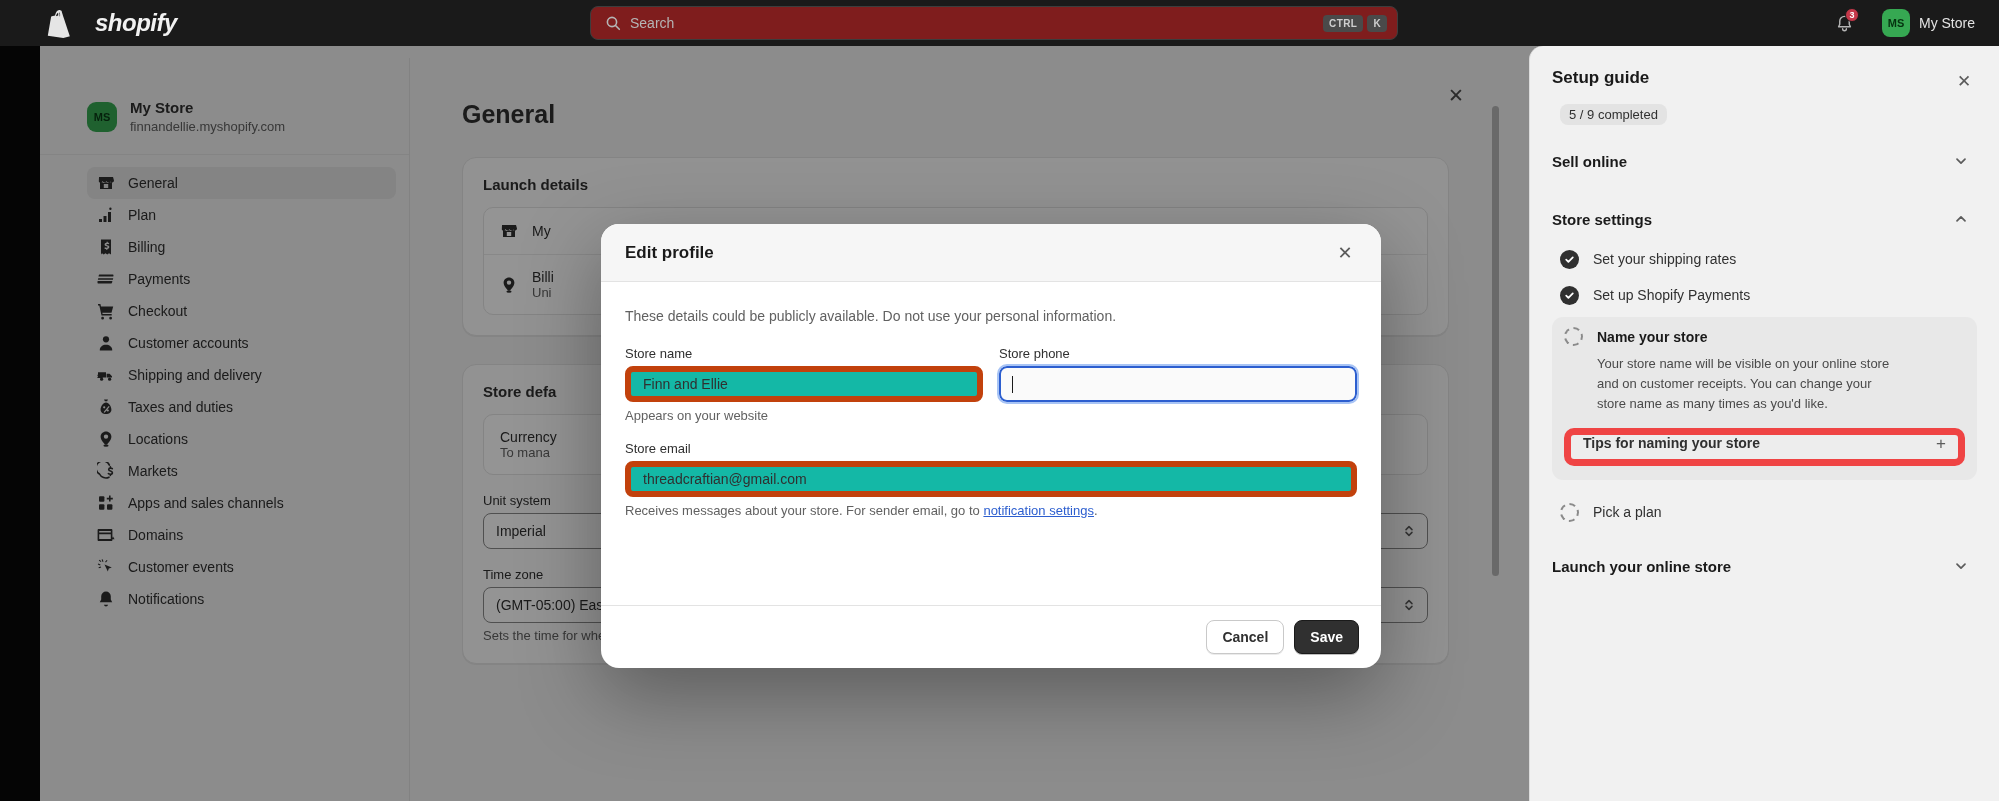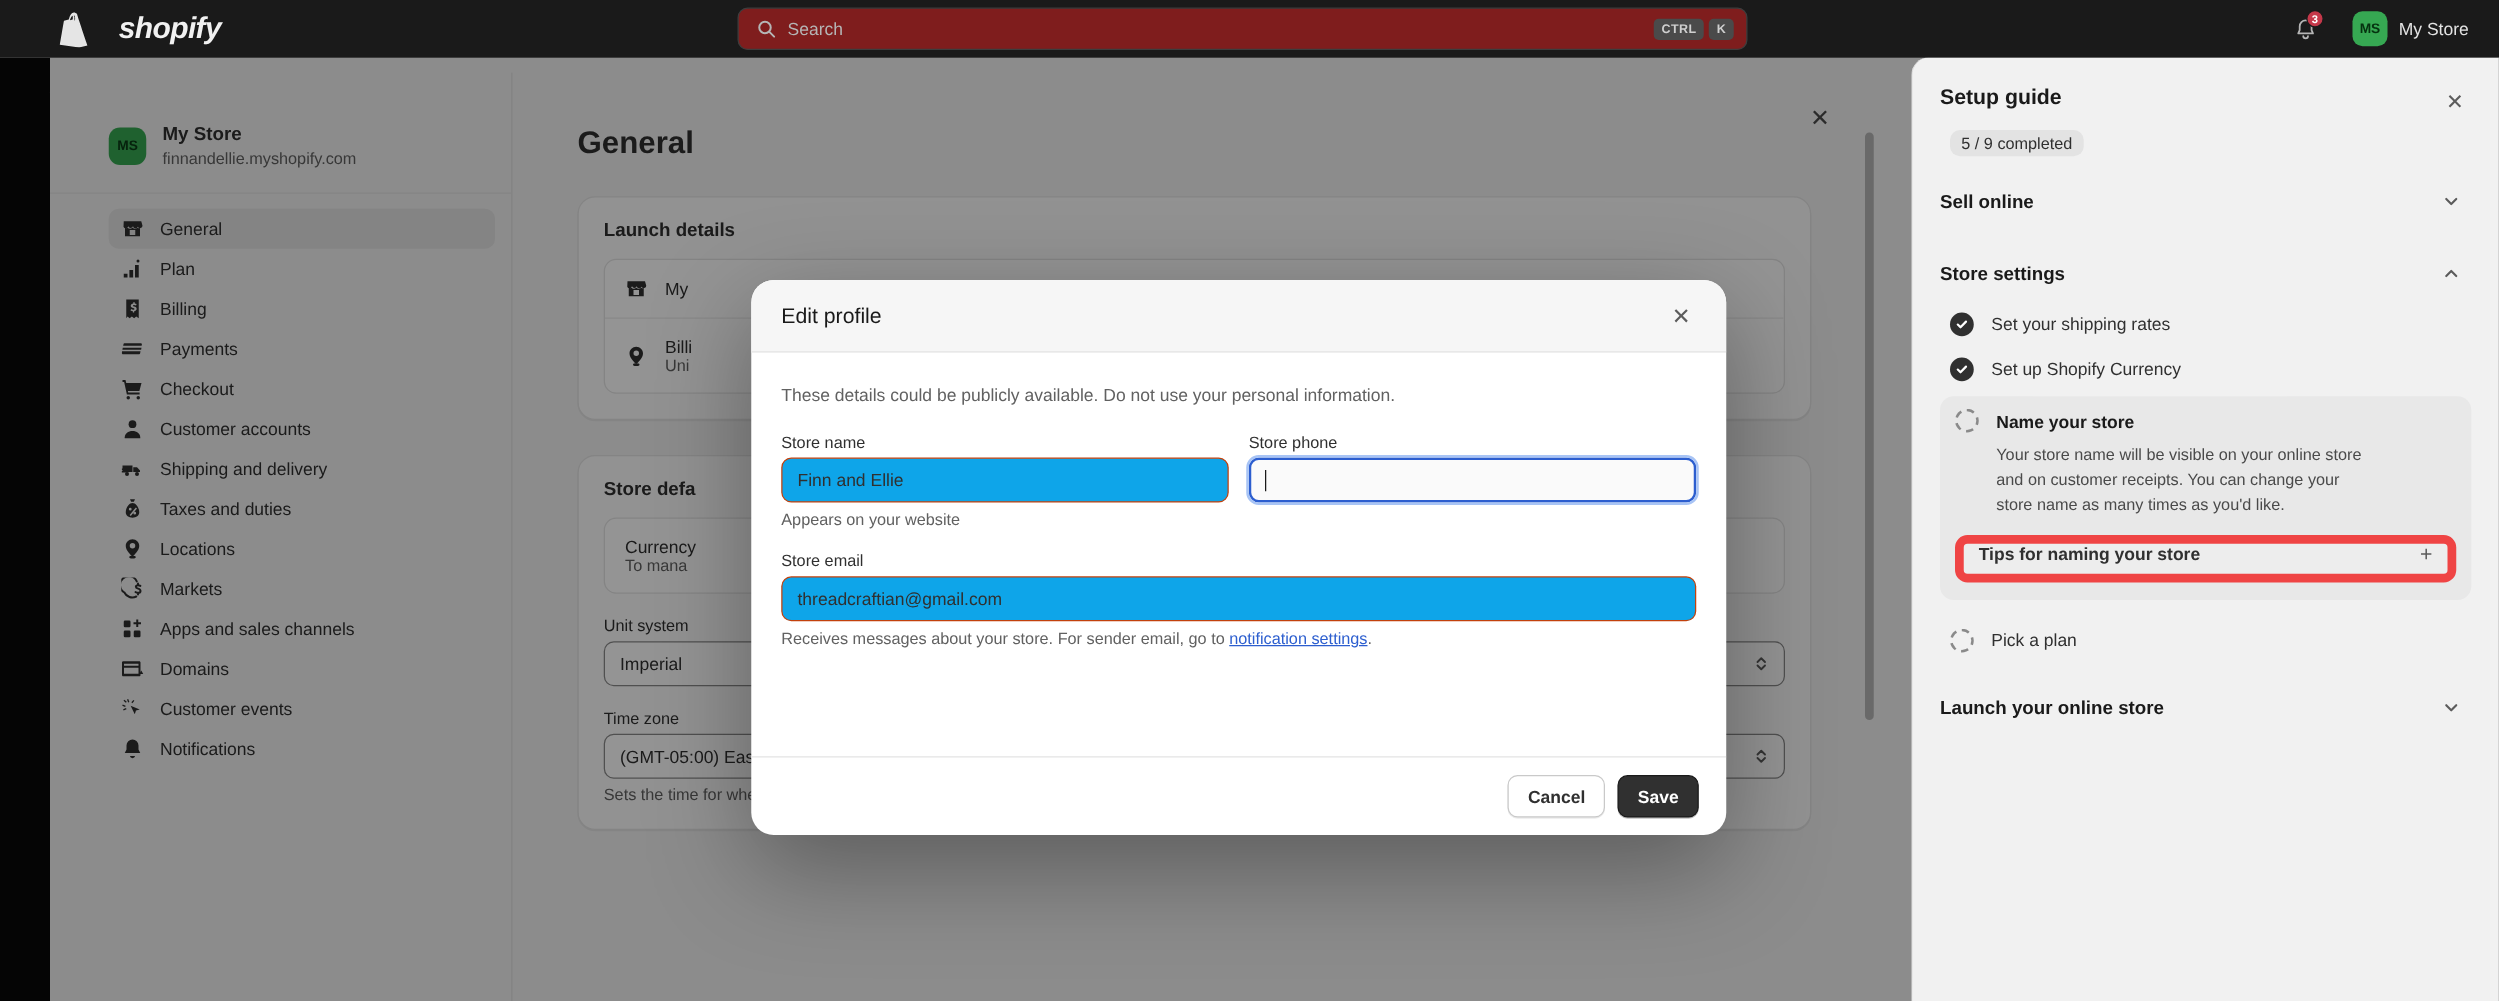--- a/index.html
+++ b/index.html
@@ -184,32 +184,32 @@
     box-shadow: 0 26px 80px rgba(0,0,0,0.35);
     z-index: 55; overflow: hidden;
     display: flex; flex-direction: column;
   }
   .modal-head {
     height: 58px; background: #f6f6f6;
     border-bottom: 1px solid #e3e3e3;
     display: flex; align-items: center; justify-content: space-between;
     padding: 0 22px 0 24px;
   }
-  .modal-title { font-size: 17px; font-weight: normal; color: #1a1a1a; }
+  .modal-title { font-size: 17px; font-weight: bold; color: #1a1a1a; }
   .modal-x { width: 28px; height: 28px; border-radius: 7px;
     display: flex; align-items: center; justify-content: center;
     color: #5c5c5c; font-size: 18px; line-height: 1; }
   .modal-body { flex: 1; padding: 26px 24px 0 24px; }
   .modal-note { font-size: 14px; color: #616161; margin-bottom: 22px; }
   .grid2 { display: flex; gap: 16px; }
   .col { flex: 1; }
   .f-label { font-size: 13px; color: #303030; margin-bottom: 5px; }
   .f-input {
-    height: 36px; border: 1px solid #c2410c; border-radius: 8px;
-    background: #0ea5e9; display: flex; align-items: center;
+    height: 36px; border: 6px solid #c2410c; border-radius: 8px;
+    background: #14b8a6; display: flex; align-items: center;
     padding: 0 12px; font-size: 14px; color: #303030;
   }
   .f-input.focused {
     border: 2px solid #2c5ecf;
     outline: 2px solid #a8c4f5; outline-offset: 0px;
     background: #fafafa; padding: 0 11px;
   }
   .caret {
     width: 1px; height: 17px; background: #1a1a1a;
   }
@@ -581,21 +581,21 @@
     </span>
     <span class="task-label">Set your shipping rates</span>
   </div>
 
   <div class="task">
     <span class="circle-done">
       <svg width="11" height="11" viewBox="0 0 12 12" fill="none" stroke="#fff" stroke-width="1.9">
         <path d="M2.4 6.2l2.4 2.4 4.8-5" stroke-linecap="round" stroke-linejoin="round"></path>
       </svg>
     </span>
-    <span class="task-label">Set up Shopify Currency</span>
+    <span class="task-label">Set up Shopify Payments</span>
   </div>
 
   <div class="task-active">
     <div class="task-active-head">
       <span class="circle-todo"></span>
       <span class="task-active-label">Name your store</span>
     </div>
     <div class="task-desc">Your store name will be visible on your online store and on customer receipts. You can change your store name as many times as you'd like.</div>
     <div class="tips-row">
       <span class="tips-label">Tips for naming your store</span>

